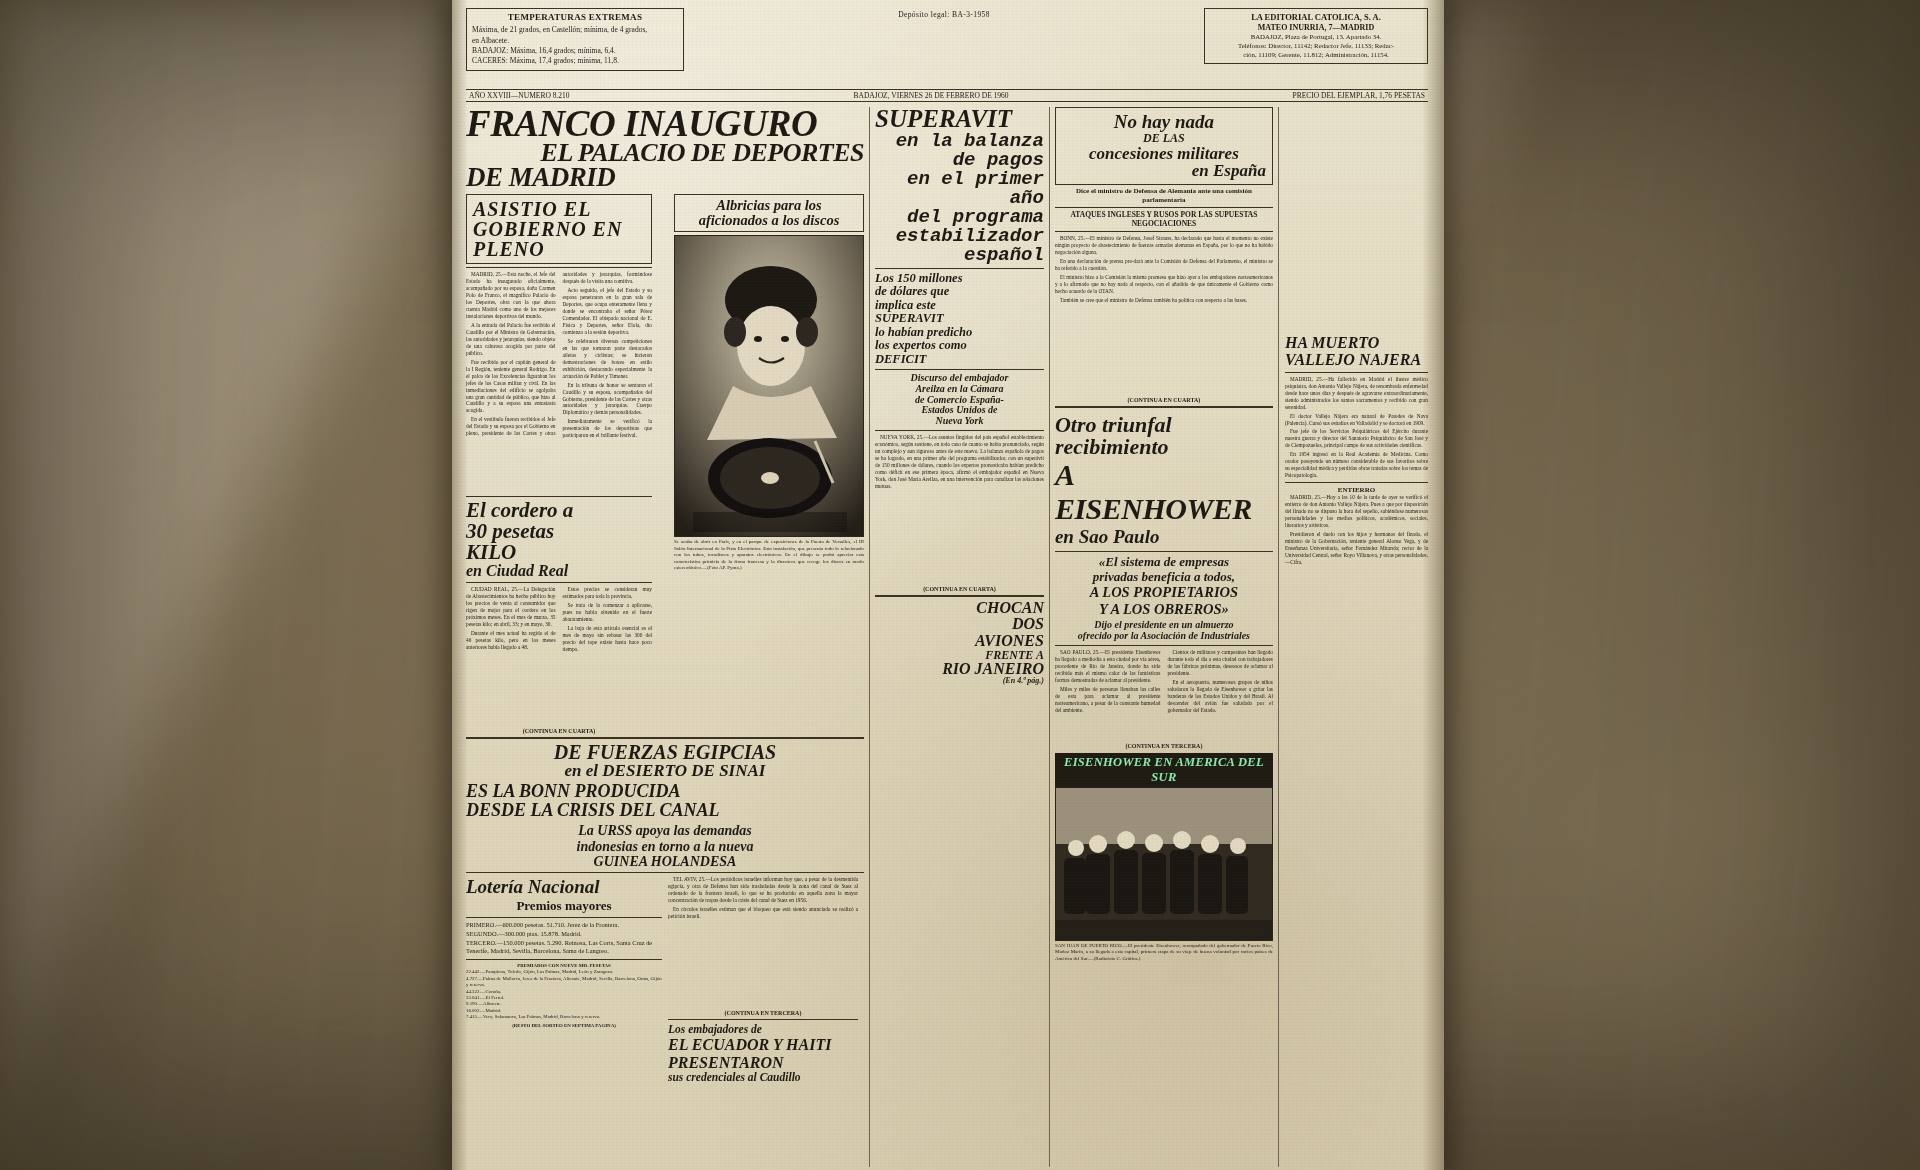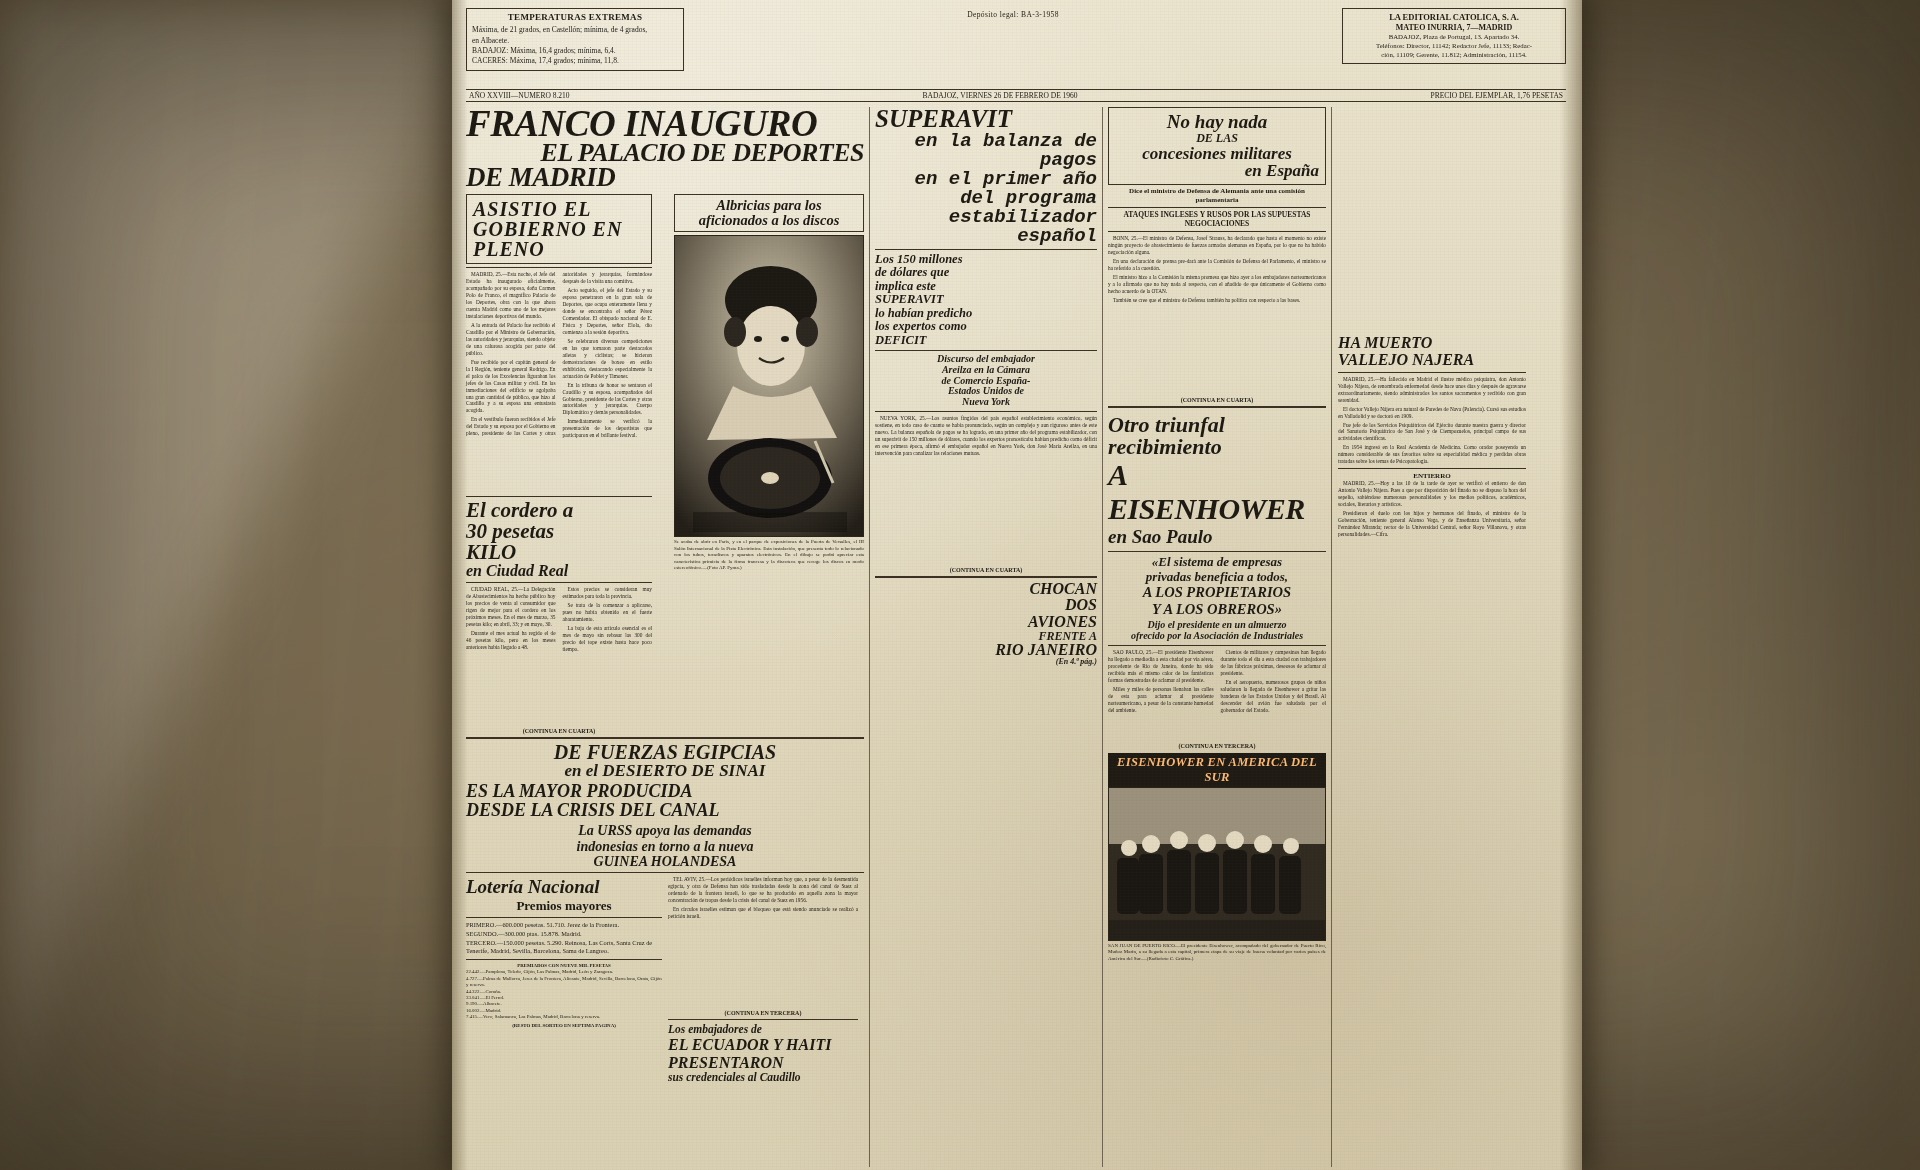--- a/index.html
+++ b/index.html
@@ -11,21 +11,21 @@
       radial-gradient(ellipse at 88% 70%, #d3c7ae 0%, #a99d85 55%, #8d8470 100%);
       background-blend-mode:multiply;}
   .stage:before{content:"";position:absolute;inset:0;
       background:
        linear-gradient(115deg, rgba(255,255,255,.18) 0 18%, rgba(0,0,0,.10) 22% 40%, rgba(255,255,255,.12) 44% 60%, rgba(0,0,0,.14) 64% 100%),
        repeating-linear-gradient(95deg, rgba(120,108,86,.18) 0 26px, rgba(214,203,178,.18) 26px 70px);
       filter:blur(26px);}
   .vig{position:absolute;inset:0;box-shadow:inset 0 0 220px 60px rgba(40,32,20,.55);}
 
   
-  .page{position:absolute;left:452px;top:0;width:1130px;height:1170px;
+  .page{position:absolute;left:452px;top:0;width:992px;height:1170px;
         background:#e6dfc9;
         box-shadow:0 0 28px 8px rgba(30,22,10,.55);
         background-image:
           radial-gradient(circle at 20% 12%, rgba(255,255,255,.35), rgba(255,255,255,0) 40%),
           radial-gradient(circle at 75% 80%, rgba(160,140,100,.25), rgba(255,255,255,0) 45%),
           linear-gradient(180deg,#eae3cd 0%, #e3dbc2 35%, #ded5ba 70%, #d9cfb2 100%);
         overflow:hidden;color:#1d1a14;}
   .grain{position:absolute;inset:0;pointer-events:none;opacity:.30;
         background-image:repeating-linear-gradient(0deg, rgba(110,95,60,.10) 0 1px, rgba(0,0,0,0) 1px 3px),
                          repeating-linear-gradient(90deg, rgba(110,95,60,.07) 0 1px, rgba(0,0,0,0) 1px 4px);}
@@ -103,21 +103,21 @@
   .dice{font-size:7px;font-weight:bold;text-align:center;line-height:1.2;margin-top:2px;}
   .ataques{font-size:7.5px;font-weight:bold;line-height:1.15;text-align:center;margin-top:3px;}
   .hamuerto{font-size:16px;font-weight:bold;font-style:italic;line-height:1.05;}
 
   .otro{font-size:22px;font-weight:bold;font-style:italic;line-height:1.0;}
   .eisen{font-size:30px;font-weight:bold;font-style:italic;letter-spacing:-.5px;}
   .saopaulo{font-size:19px;font-weight:bold;font-style:italic;}
   .quote{font-size:13px;font-weight:bold;font-style:italic;text-align:center;line-height:1.12;}
   .quote .big{font-size:14.5px;}
   .dijo{font-size:10px;font-weight:bold;font-style:italic;text-align:center;line-height:1.15;margin-top:2px;}
-  .amerbar{background:#1f1b14;color:#fdba74;font-size:12.5px;font-weight:bold;font-style:italic;
+  .amerbar{background:#1f1b14;color:#86efac;font-size:12.5px;font-weight:bold;font-style:italic;
            text-align:center;padding:2px 0;letter-spacing:.3px;}
 
   .hr{border-top:1px solid #3a3123;margin:3px 0;}
   .hr2{border-top:2px solid #3a3123;margin:3px 0;}
   .center{text-align:center;}
   .b{font-weight:bold;}
 </style>
 </head>
 <body>
 
@@ -236,21 +236,21 @@
               <div class="caption">Se acaba de abrir en París, y en el parque de exposiciones de la Puerta de Versalles, el III Salón Internacional de la Pista Electrónica. Esta instalación, que presenta todo lo relacionado con los tubos, tocadiscos y aparatos electrónicos. En el dibujo se podrá apreciar esta característica primicia de la firma francesa y la discoteca que recoge los discos en modo estereofónico.—(Foto AP. Pyma.)</div>
             </div>
           </div>
 
           <div class="hr2"></div>
           <div class="concen">
             <div class="l2">DE FUERZAS EGIPCIAS</div>
             <div class="l3">en el DESIERTO DE SINAI</div>
           </div>
           <div class="concen2" style="margin-top:3px;">
-            <div>ES LA MAYOR PRODUCIDA</div>
+            <div>ES LA BONN PRODUCIDA</div>
             <div>DESDE LA CRISIS DEL CANAL</div>
           </div>
           <div class="urss" style="margin-top:3px;">
             <div>La URSS apoya las demandas</div>
             <div>indonesias en torno a la nueva</div>
             <div>GUINEA HOLANDESA</div>
           </div>
           <div class="hr"></div>
 
           <div style="display:flex;gap:6px;">

